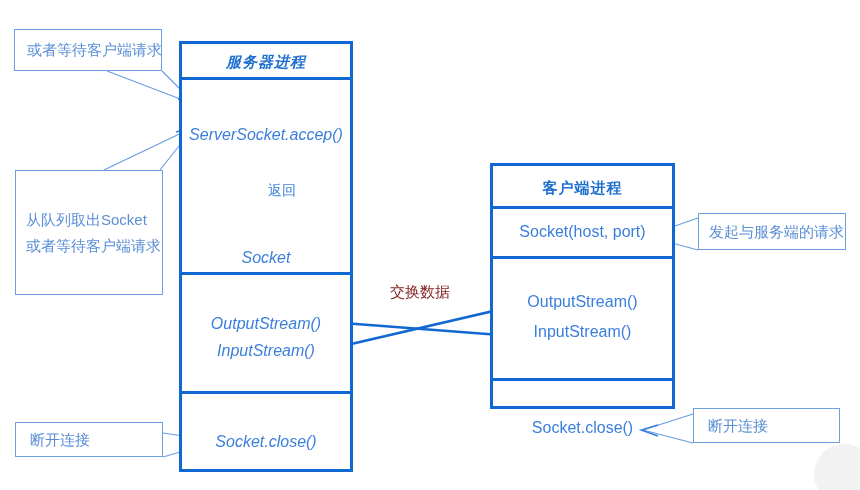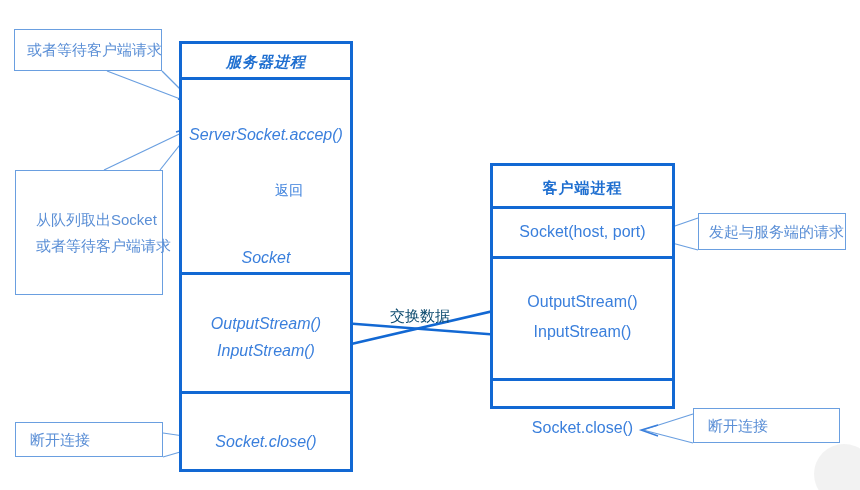--- a/index.html
+++ b/index.html
@@ -71,31 +71,29 @@
     padding-left: 12px;
   }
   .callout .line {
     line-height: 26px;
     white-space: nowrap;
   }
 
   
   .free-text {
     position: absolute;
-    color: #0c4a6e;
+    color: #7f1d1d;
     font-size: 15px;
     white-space: nowrap;
-    margin-top: 24px;
   }
   .arrow-text {
     position: absolute;
     color: #3a7fdc;
     font-size: 14px;
     white-space: nowrap;
-    margin-left: 7px;
   }
   .corner-smudge {
     position: absolute;
     right: -14px;
     bottom: -14px;
     width: 60px;
     height: 60px;
     border-radius: 50%;
     background: #f0f0f0;
     opacity: .85;
@@ -194,21 +192,21 @@
 
     <div class="proc-label centered" style="top:253px;">Socket.close()</div>
   </div>
 
   <div class="free-text" style="left:390px; top:283px;">交换数据</div>
 
   <div class="callout" style="left:14px; top:29px; width:148px; height:42px;">
     <div class="line">或者等待客户端请求</div>
   </div>
 
-  <div class="callout" style="left:15px; top:170px; width:148px; height:125px; padding-left:20px;">
+  <div class="callout" style="left:15px; top:170px; width:148px; height:125px; padding-left:10px;">
     <div class="line">从队列取出Socket</div>
     <div class="line">或者等待客户端请求</div>
   </div>
 
   <div class="callout" style="left:15px; top:422px; width:148px; height:35px; padding-left:14px;">
     <div class="line">断开连接</div>
   </div>
 
   <div class="callout" style="left:698px; top:213px; width:148px; height:37px; padding-left:10px;">
     <div class="line">发起与服务端的请求</div>

